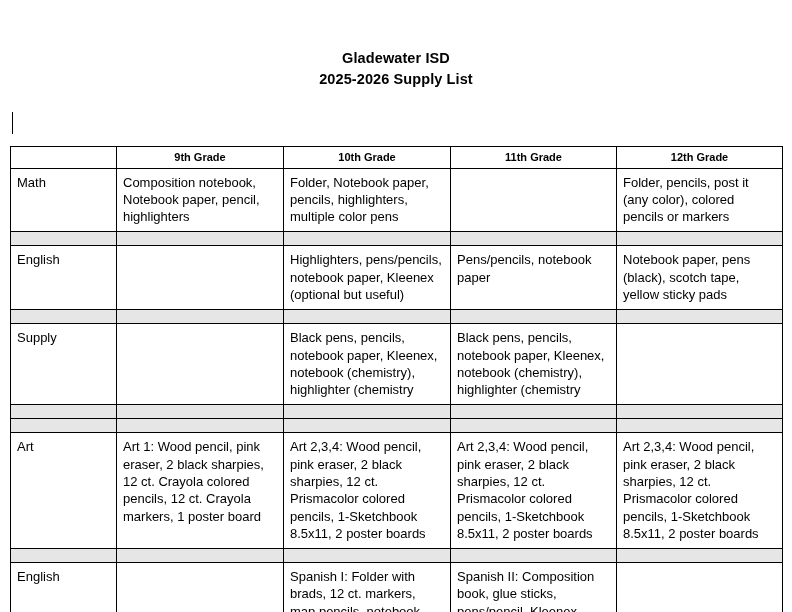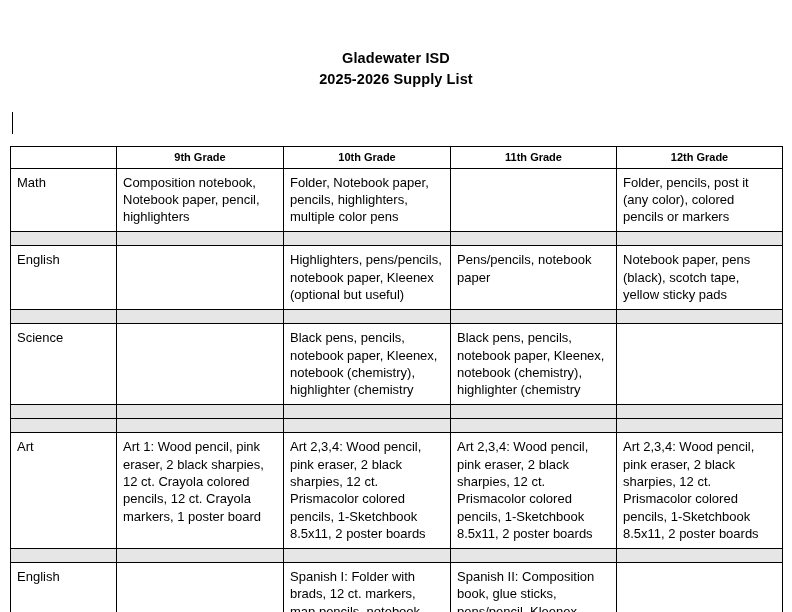--- a/index.html
+++ b/index.html
@@ -149,21 +149,21 @@
         </tr>
         <tr class="spacer">
           <td></td>
           <td></td>
           <td></td>
           <td></td>
           <td></td>
         </tr>
 
         <tr>
-          <td class="subject">Science</td>
+          <td class="subject">Supply</td>
           <td></td>
           <td>Black pens, pencils, notebook
 paper, Kleenex, notebook
 (chemistry), highlighter
 (chemistry</td>
           <td>Black pens, pencils, notebook
 paper, Kleenex, notebook
 (chemistry), highlighter
 (chemistry</td>
           <td></td>

